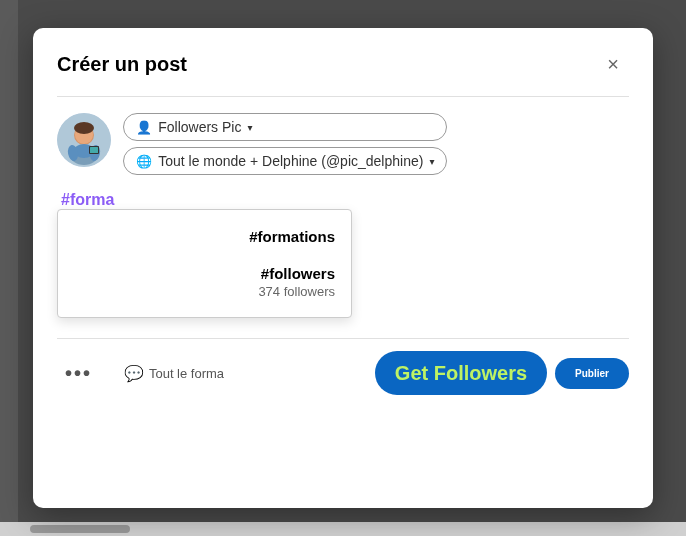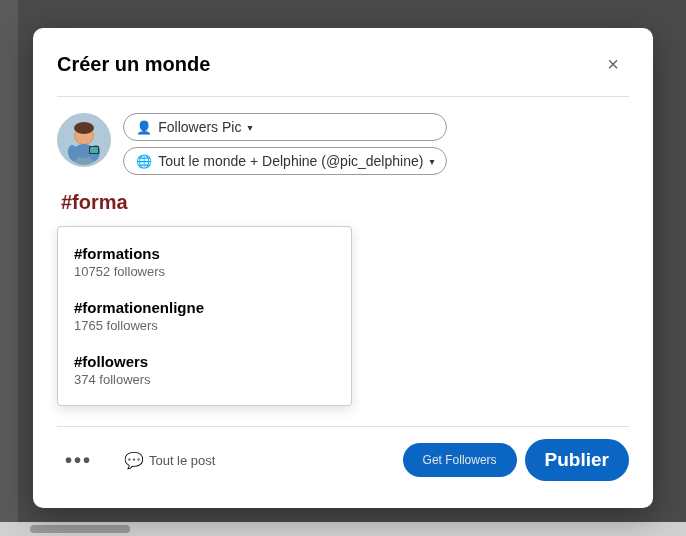--- a/index.html
+++ b/index.html
@@ -107,42 +107,42 @@
       border: 1px solid #999;
       border-radius: 20px;
       padding: 5px 12px;
       font-size: 14px;
       background: #fff;
       cursor: pointer;
       color: #333;
     }
 
     .hashtag-input {
-      font-size: 20px;
+      font-size: 16px;
       font-weight: 600;
-      color: #7f1d1d;
-      margin-bottom: 12px;
+      color: #8b5cf6;
       padding-left: 4px;
     }
 
     .dropdown-container {
       position: relative;
       width: 295px;
       border: 1px solid #ccc;
       border-radius: 4px;
       background: #fff;
       box-shadow: 0 4px 12px rgba(0,0,0,0.12);
       overflow: hidden;
       margin-bottom: 20px;
     }
 
     .dropdown-scroll-area {
       overflow-y: auto;
       max-height: 220px;
       padding: 8px 0;
+      text-align: right;
     }
 
     
     .dropdown-scroll-area::-webkit-scrollbar {
       width: 8px;
     }
     .dropdown-scroll-area::-webkit-scrollbar-track {
       background: #f0f0f0;
     }
     .dropdown-scroll-area::-webkit-scrollbar-thumb {
@@ -206,50 +206,50 @@
     }
 
     .bottom-right {
       display: flex;
       align-items: center;
       gap: 8px;
     }
 
     .get-followers-btn {
       background: #0a66c2;
-      color: #e5e5e5;
+      color: #bef264;
       border: none;
       border-radius: 24px;
       padding: 10px 20px;
-      font-size: 12px;
-      font-weight: 400;
+      font-size: 20px;
+      font-weight: 700;
       cursor: pointer;
       line-height: 1.2;
       text-align: center;
     }
 
     .publish-btn {
       background: #0a66c2;
       color: #fff;
       border: none;
       border-radius: 24px;
       padding: 10px 20px;
-      font-size: 19px;
+      font-size: 10px;
       font-weight: 600;
       cursor: pointer;
     }
   </style>
 </head>
 <body>
 
 <div class="side-strip"></div>
 
 <div class="modal">
   <div class="modal-header">
-    <h2 class="modal-title">Créer un monde</h2>
+    <h2 class="modal-title">Créer un post</h2>
     <button class="close-btn">×</button>
   </div>
   <div class="divider"></div>
 
   <div class="user-section">
     <div class="avatar">
 
       <svg viewBox="0 0 54 54" xmlns="http://www.w3.org/2000/svg">
         <circle cx="27" cy="27" r="27" fill="#b0c8d8"></circle>
 
@@ -286,43 +286,38 @@
     </div>
   </div>
 
   <div class="hashtag-input">#forma</div>
 
   <div class="dropdown-container">
     <div class="dropdown-scroll-area">
 
       <div class="hashtag-item">
         <div class="tag-name">#formations</div>
-        <div class="tag-followers">10752 followers</div>
       </div>
 
-      <div class="hashtag-item">
-        <div class="tag-name">#formationenligne</div>
-        <div class="tag-followers">1765 followers</div>
-      </div>
 
       <div class="hashtag-item">
         <div class="tag-name">#followers</div>
         <div class="tag-followers">374 followers</div>
       </div>
 
     </div>
   </div>
 
   <div class="bottom-bar">
     <div class="bottom-left">
       <button class="more-btn">•••</button>
 
       <button class="visibility-btn">
         <span style="font-size:16px;">💬</span>
-        <span>Tout le post</span>
+        <span>Tout le forma</span>
       </button>
     </div>
 
     <div class="bottom-right">
       <button class="get-followers-btn">Get Followers</button>
 
       <button class="publish-btn">Publier</button>
     </div>
   </div>
 </div>

